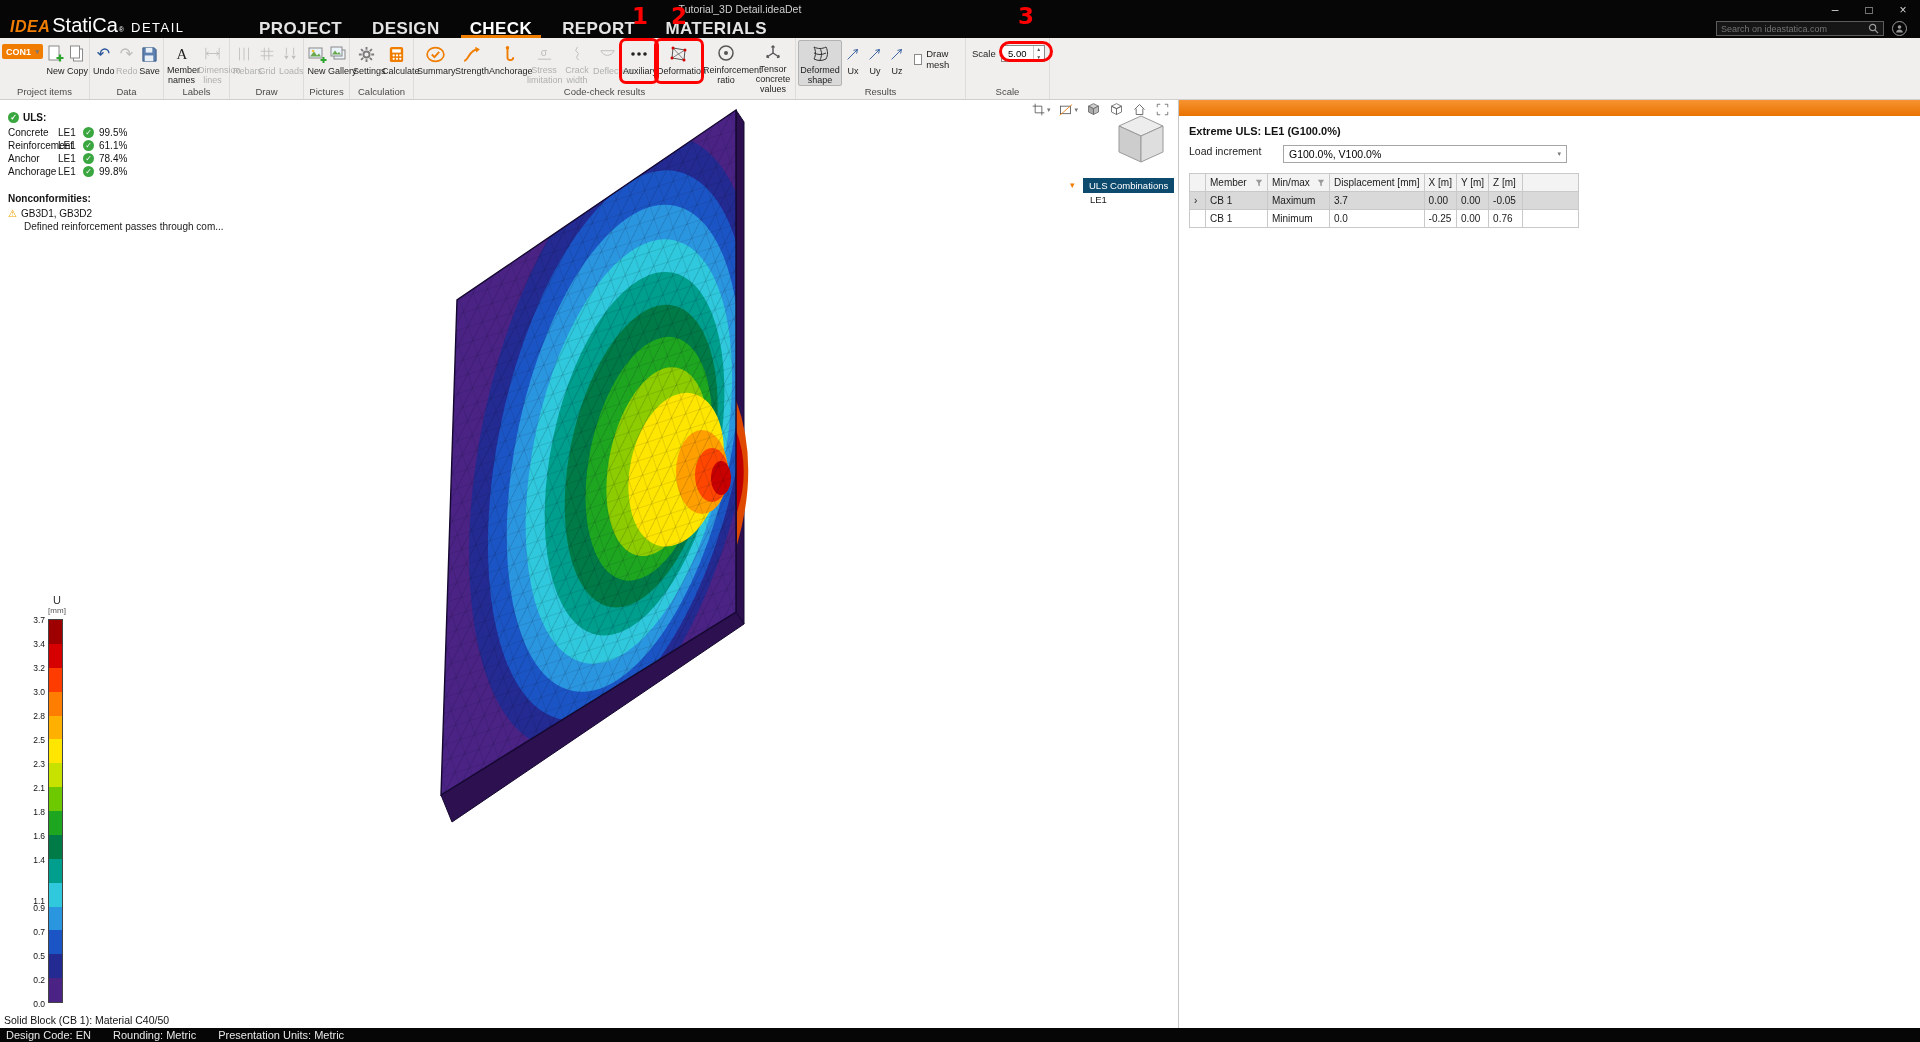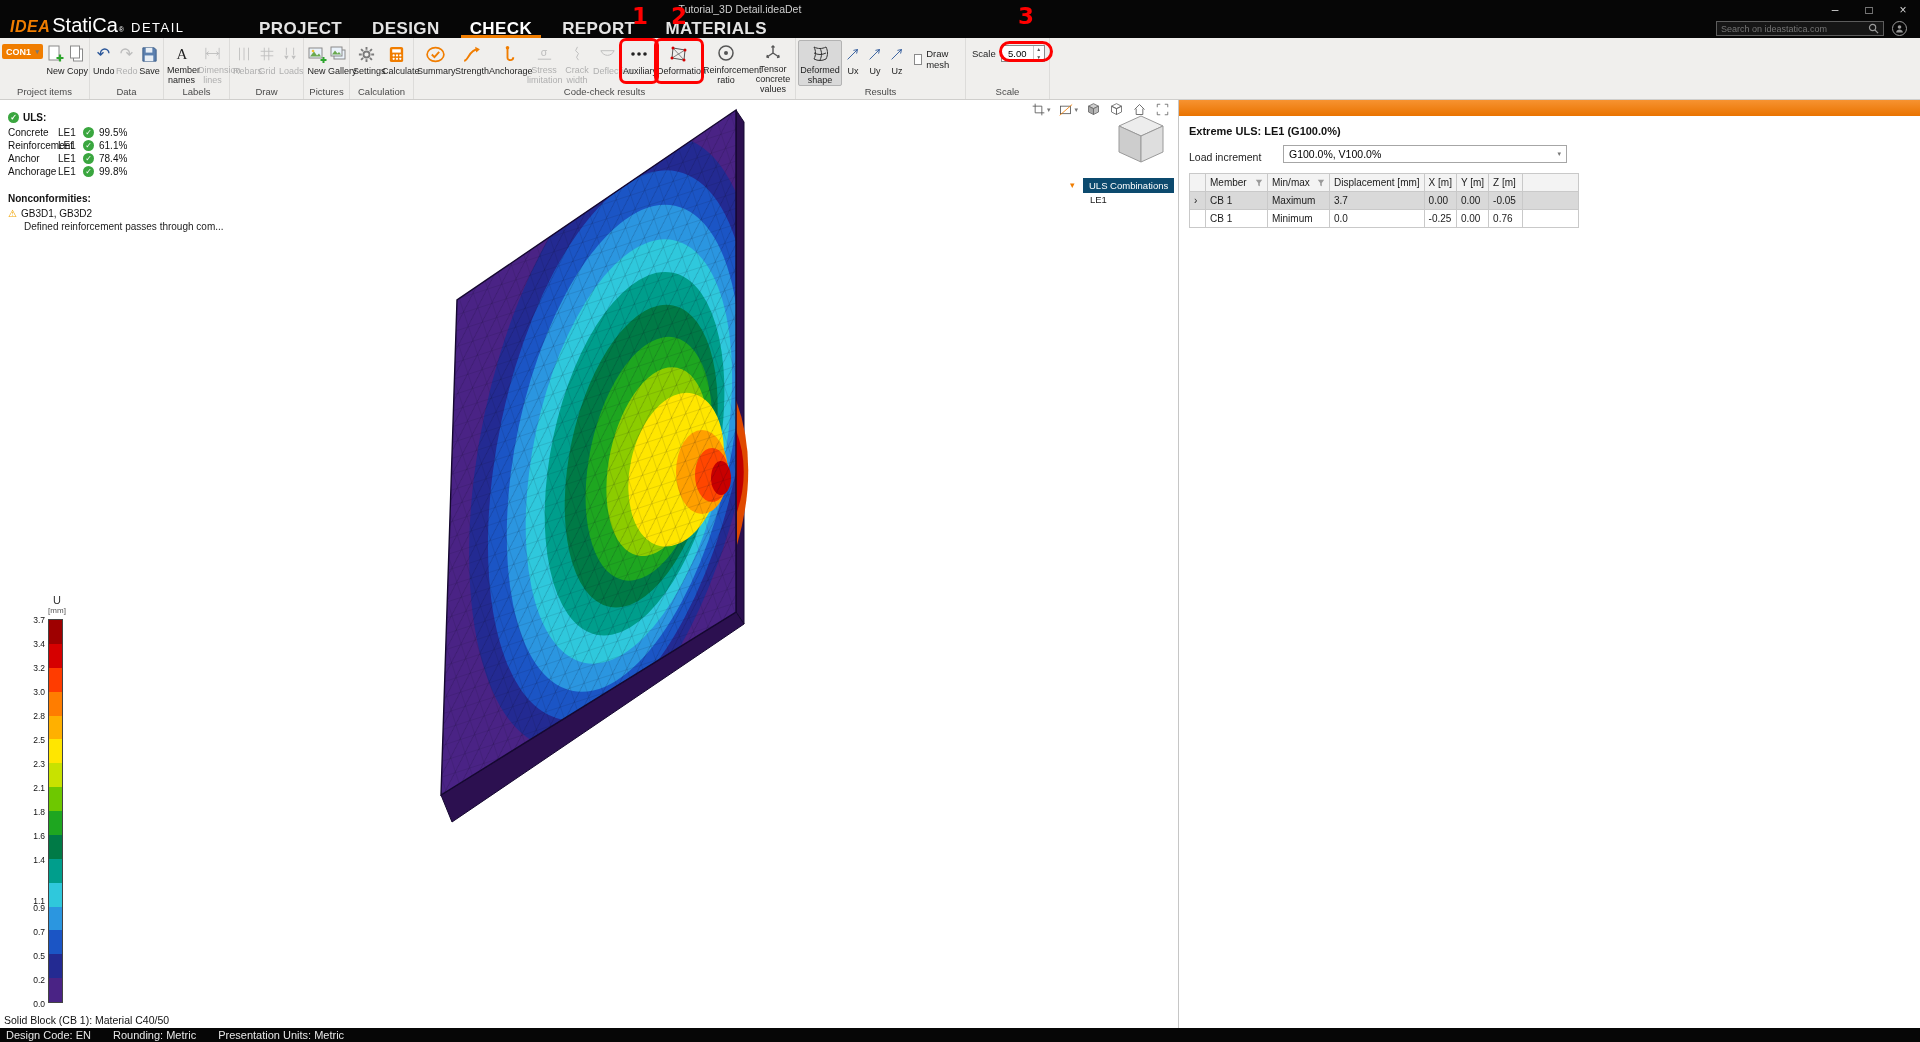--- a/index.html
+++ b/index.html
@@ -46,21 +46,21 @@
   .spin-arrows { width:11px; display:flex; flex-direction:column; border-left:1px solid #c9c9c9; }
   .spin-arrows span { flex:1; font-size:5px; line-height:7px; text-align:center; color:#555; cursor:pointer; }
 
   
   .viewport { position:absolute; left:0; top:100px; width:1178px; height:928px; background:#fff; overflow:hidden; }
   .scene-svg { position:absolute; left:0; top:0; z-index:1; }
   .rightpanel { position:absolute; left:1178px; top:100px; width:742px; height:928px; background:#fff; border-left:1px solid #c6c6c6; }
   .rp-header { height:16px; background:linear-gradient(#f79331,#e97300); }
   .rp-body { padding:9px 10px; }
   .x-title { font-weight:bold; font-size:11px; color:#111; }
-  .li-row { display:flex; align-items:flex-end; margin-top:8px; width:378px; }
+  .li-row { display:flex; align-items:flex-start; margin-top:8px; width:378px; }
   .li-label { width:94px; font-size:10.5px; color:#222; }
   .li-select { flex:1; height:18px; border:1px solid #a6a6a6; background:#fff; display:flex; align-items:center; justify-content:space-between; padding:0 5px; font-size:10.5px; cursor:pointer; }
   .grid { margin-top:10px; border-collapse:collapse; table-layout:fixed; }
   .grid th,.grid td { border:1px solid #c9c9c9; font-size:10px; height:18px; padding:0 4px; text-align:left; font-weight:normal; color:#1a1a1a; white-space:nowrap; overflow:hidden; }
   .grid th { background:#f3f3f3; }
   .grid tr.sel td { background:#d9d9d9; }
   .th-flex { display:flex; align-items:center; justify-content:space-between; gap:2px; }
 
   
   .uls-overlay { position:absolute; left:8px; top:12px; font-size:10px; color:#111; z-index:5; }

